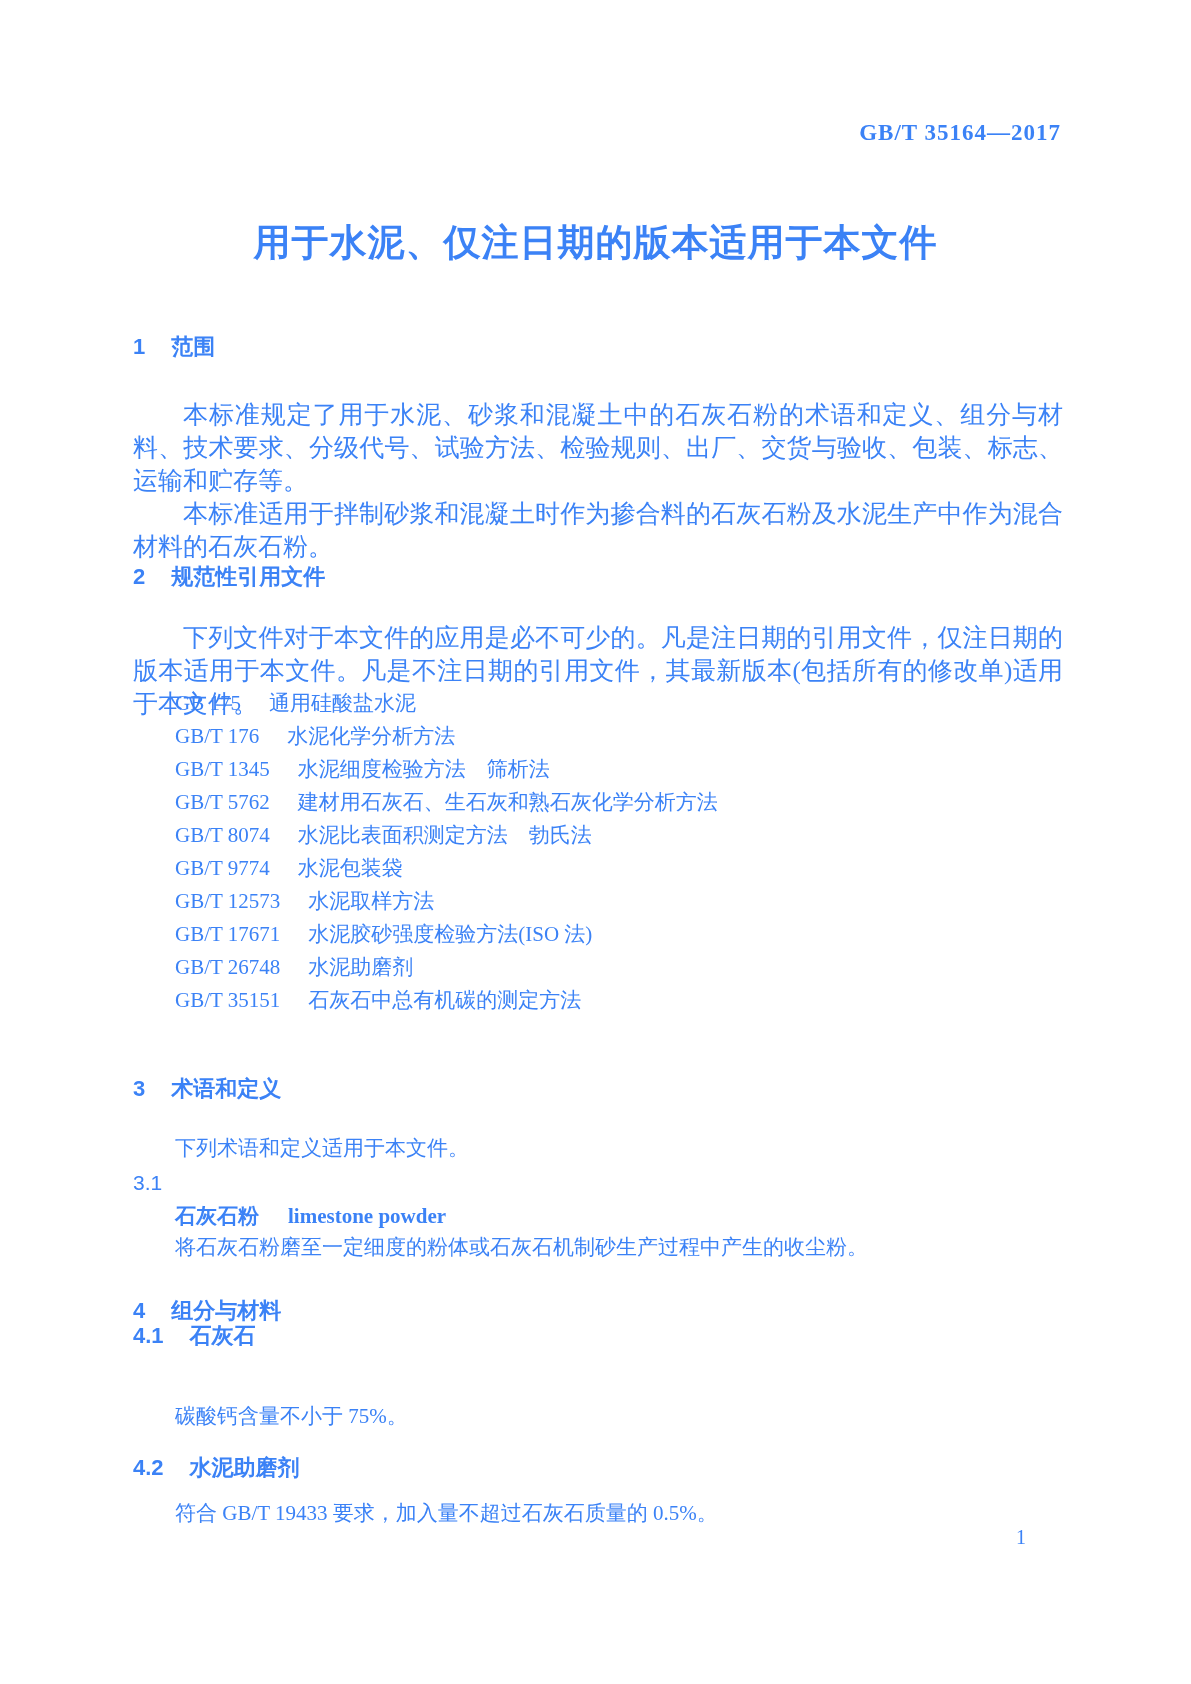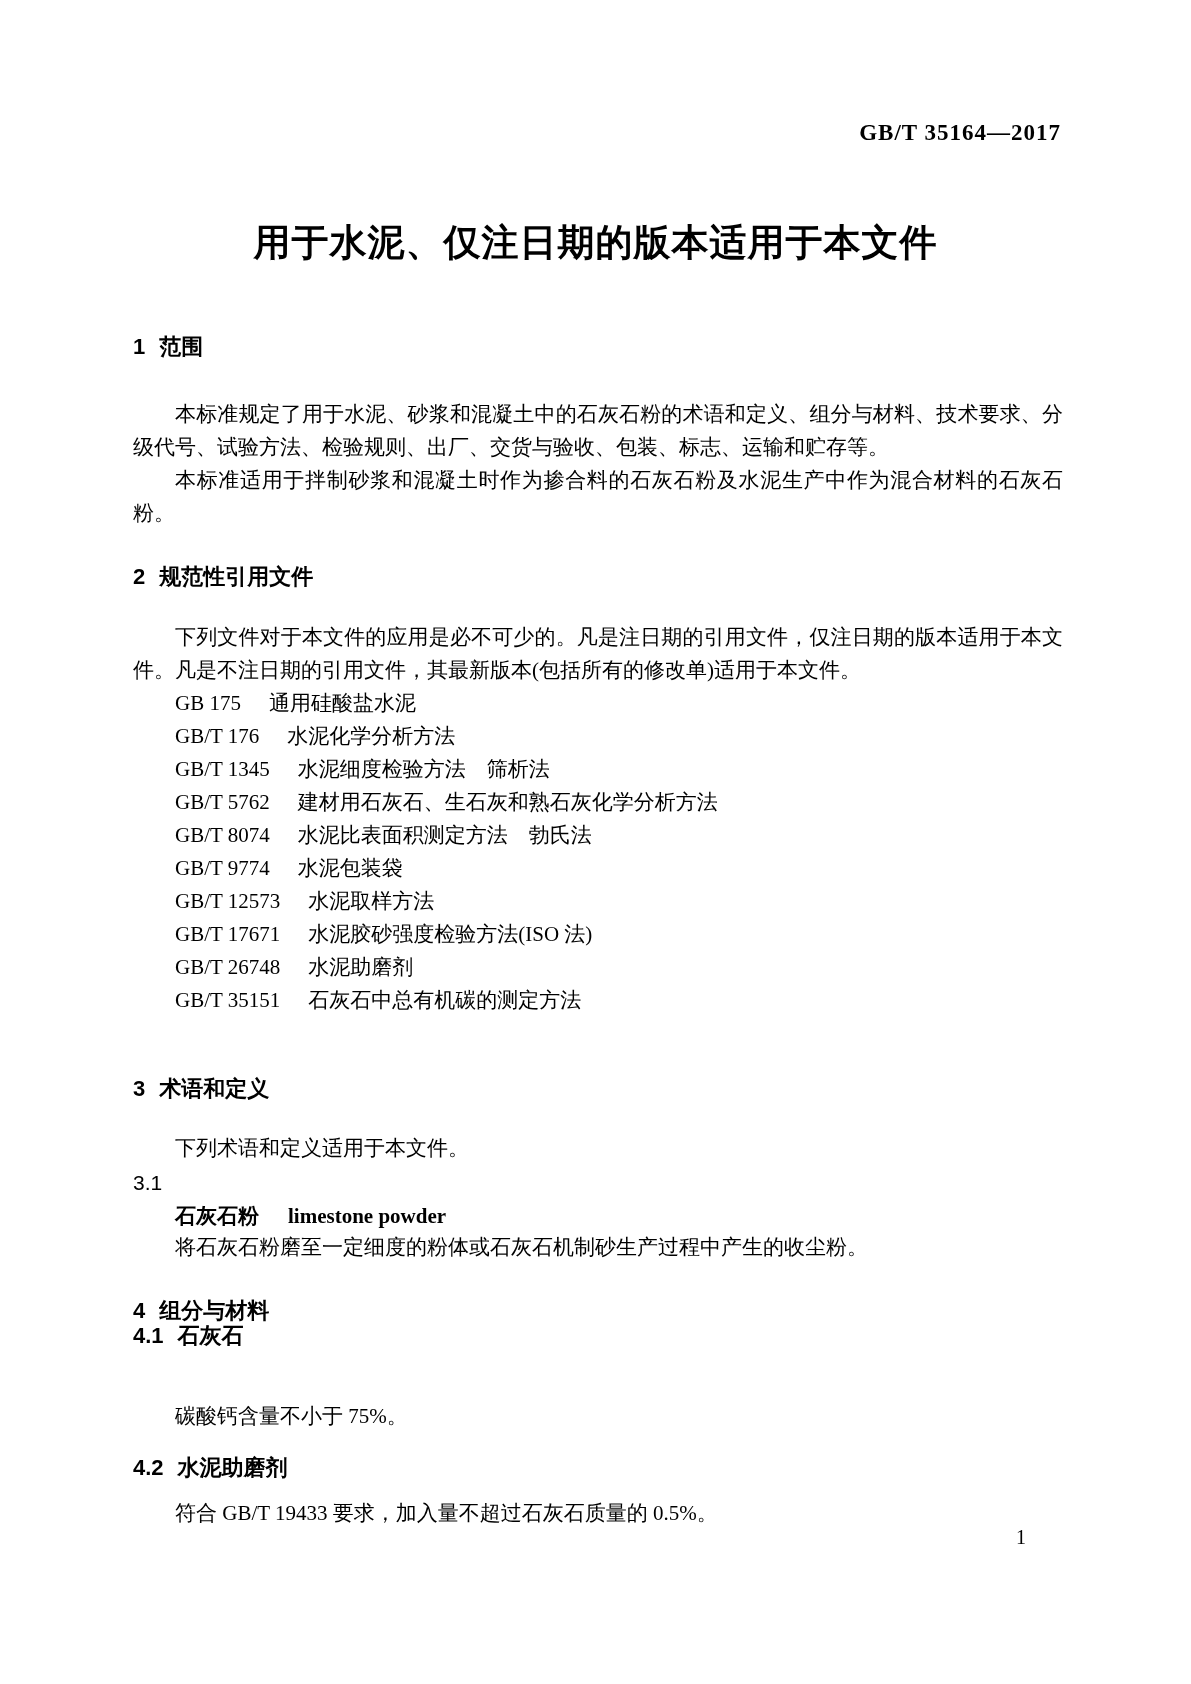--- a/index.html
+++ b/index.html
@@ -1,21 +1,21 @@
 <!DOCTYPE html>
 <html><head>
 <meta charset="utf-8">
 <style>
   html,body{margin:0;padding:0;background:#ffffff;}
   .page{
     position:relative;
     width:1191px;
     height:1684px;
     background:#ffffff;
-    color:#000000;
+    color:#3b82f6;
     font-family:"Liberation Serif","DejaVu Serif",serif;
     overflow:hidden;
   }
   .abs{position:absolute;left:133px;width:930px;}
 
   .header-code{
     position:absolute;
     top:120px;
     right:130px;
     left:auto;
@@ -41,31 +41,31 @@
     white-space:nowrap;
   }
 
   .sec-heading{
     font-family:"Liberation Sans","DejaVu Sans",sans-serif;
     font-weight:bold;
     font-size:22px;
     line-height:33px;
     white-space:nowrap;
   }
-  .sec-heading .h-title{margin-left:14px;}
+  .sec-heading .h-title{margin-left:26px;}
 
   .clause-num{
     font-family:"Liberation Sans","DejaVu Sans",sans-serif;
     font-weight:400;
     font-size:21px;
     line-height:33px;
   }
 
   .body-par{
-    font-size:21px;
+    font-size:25px;
     line-height:33px;
     text-align:justify;
   }
   .body-par p{margin:0;text-indent:2em;}
 
   .single-line{
     font-size:21px;
     line-height:33px;
     padding-left:42px;
     white-space:nowrap;

